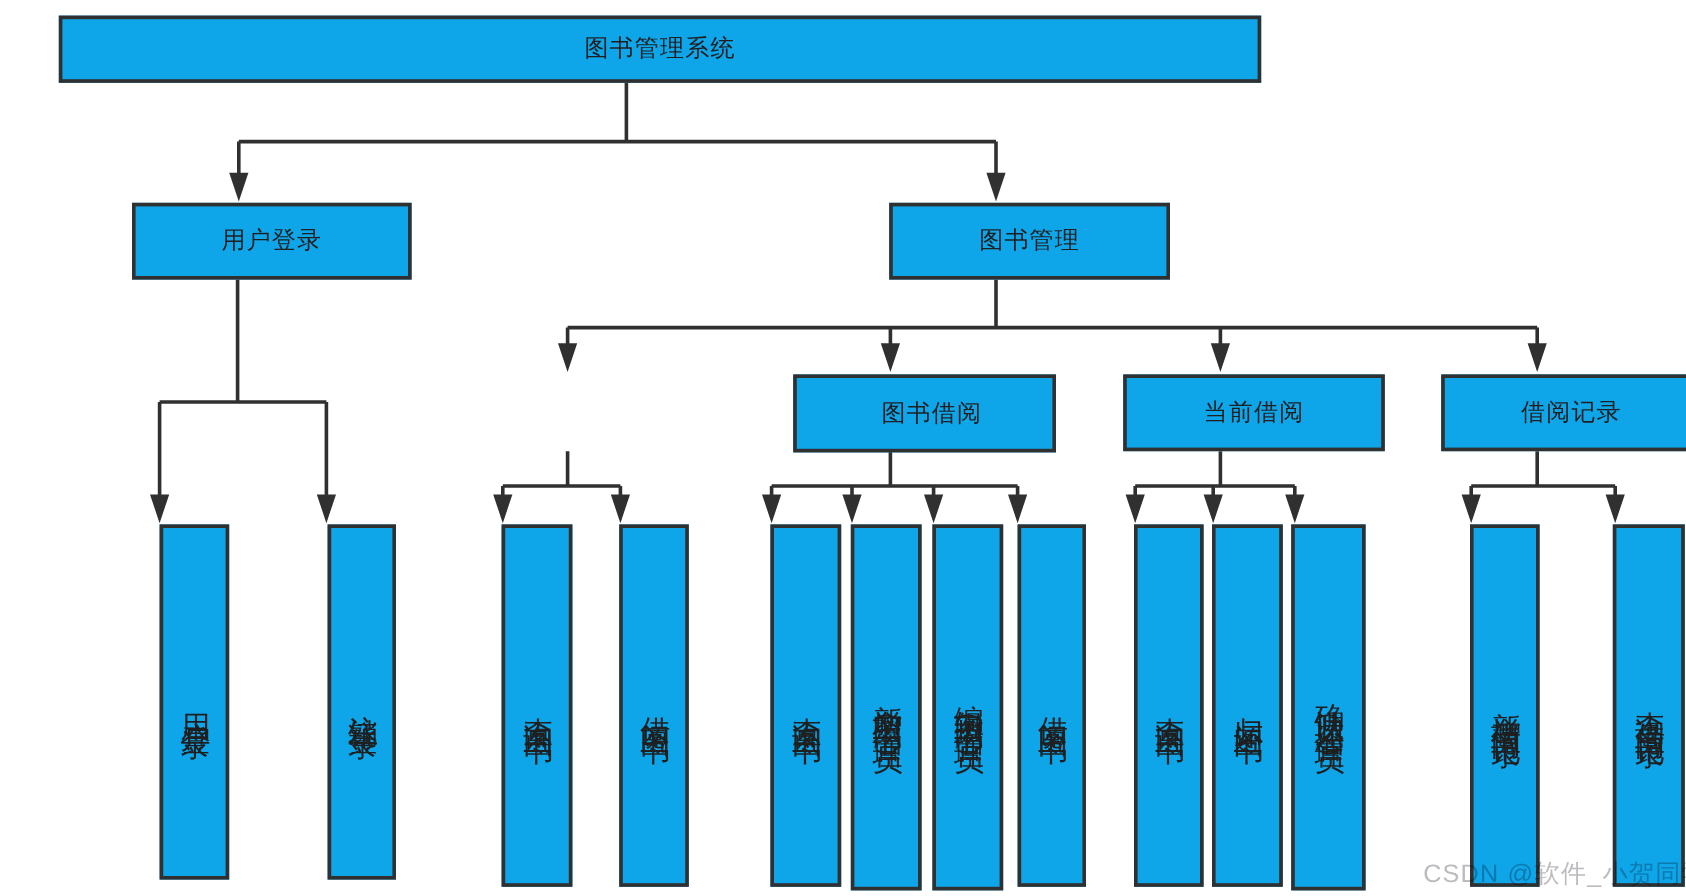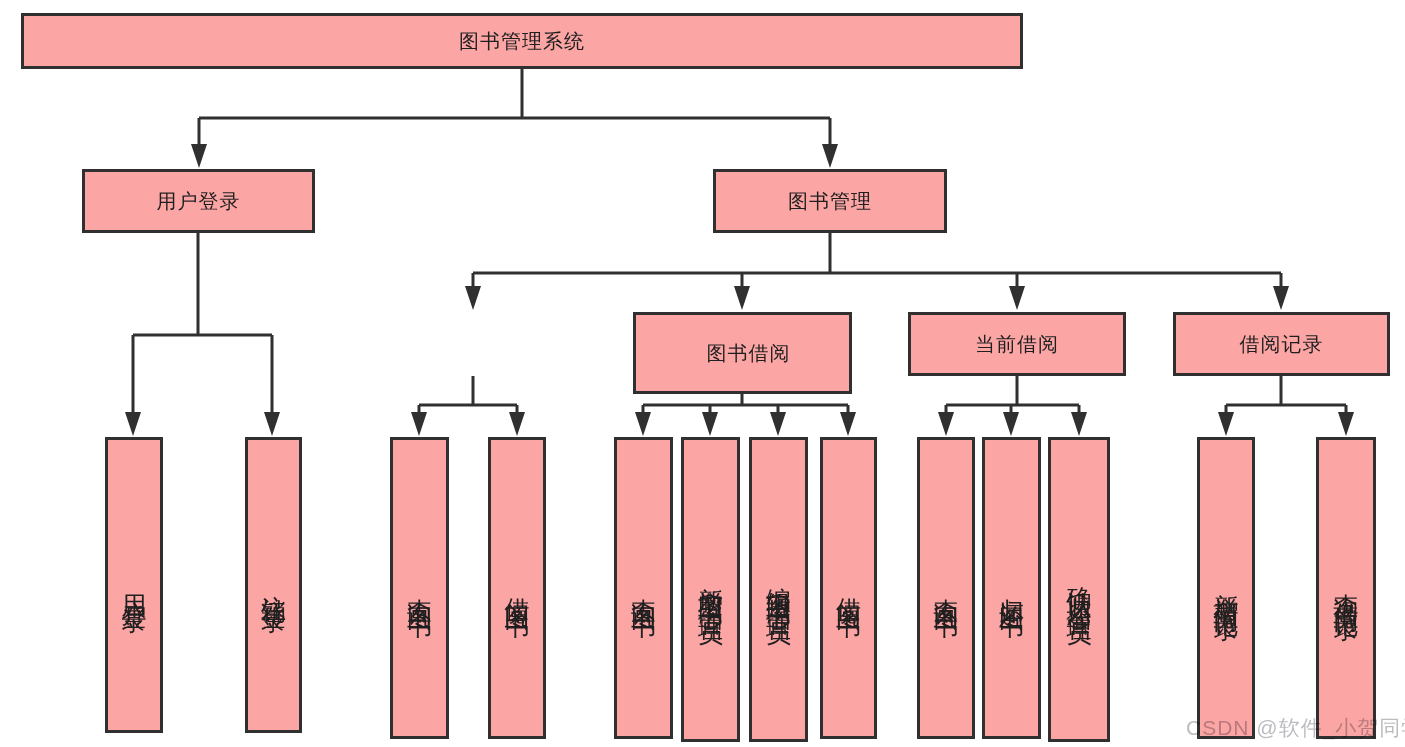--- a/index.html
+++ b/index.html
@@ -10,26 +10,27 @@
     font-family:"Liberation Sans","DejaVu Sans",sans-serif;
     overflow:hidden;
     color:#1f1f1f;
   }
   svg.wires{position:absolute;left:0;top:0;width:1405px;height:747px;}
   svg.wires path{stroke:#303030;stroke-width:3;fill:none;}
   svg.wires polygon{fill:#303030;stroke:none;}
   .box{
     position:absolute;
     box-sizing:border-box;
-    background:#fca5a5;
+    background:#0ea5e9;
     border:3px solid #303030;
     display:flex;
     align-items:center;
     justify-content:center;
     text-align:center;
+    margin-left:28px;
   }
   .hlabel{font-size:20px;letter-spacing:1px;line-height:1;white-space:nowrap;}
   .vlabel{
     writing-mode:vertical-rl;
     text-orientation:mixed;
     font-size:25px;
     letter-spacing:5px;
     line-height:1;
     white-space:nowrap;
   }
@@ -84,21 +85,21 @@
     <span class="hlabel">图书管理系统</span>
   </div>
 
   <div class="box" style="left:82px;top:169px;width:233px;height:64px;">
     <span class="hlabel">用户登录</span>
   </div>
   <div class="box" style="left:713px;top:169px;width:234px;height:64px;">
     <span class="hlabel">图书管理</span>
   </div>
 
-  <div class="box" style="left:633px;top:312px;width:219px;height:82px;padding-left:12px;">
+  <div class="box" style="left:633px;top:312px;width:219px;height:65px;padding-left:12px;">
     <span class="hlabel">图书借阅</span>
   </div>
   <div class="box" style="left:908px;top:312px;width:218px;height:64px;text-align:right;">
     <span class="hlabel">当前借阅</span>
   </div>
   <div class="box" style="left:1173px;top:312px;width:217px;height:64px;">
     <span class="hlabel">借阅记录</span>
   </div>
 
   <div class="box" style="left:105px;top:437px;width:58px;height:296px;">

